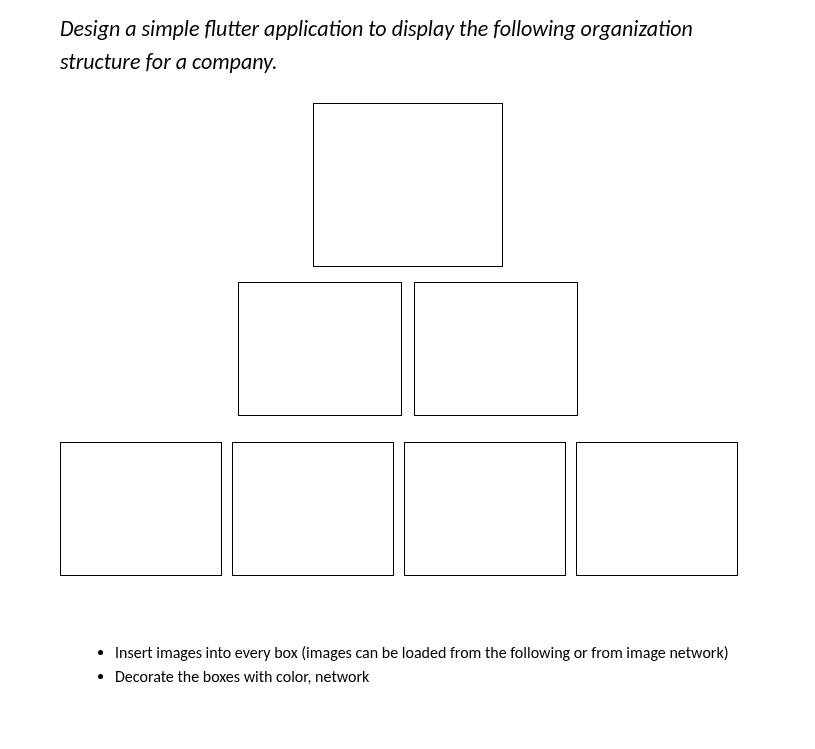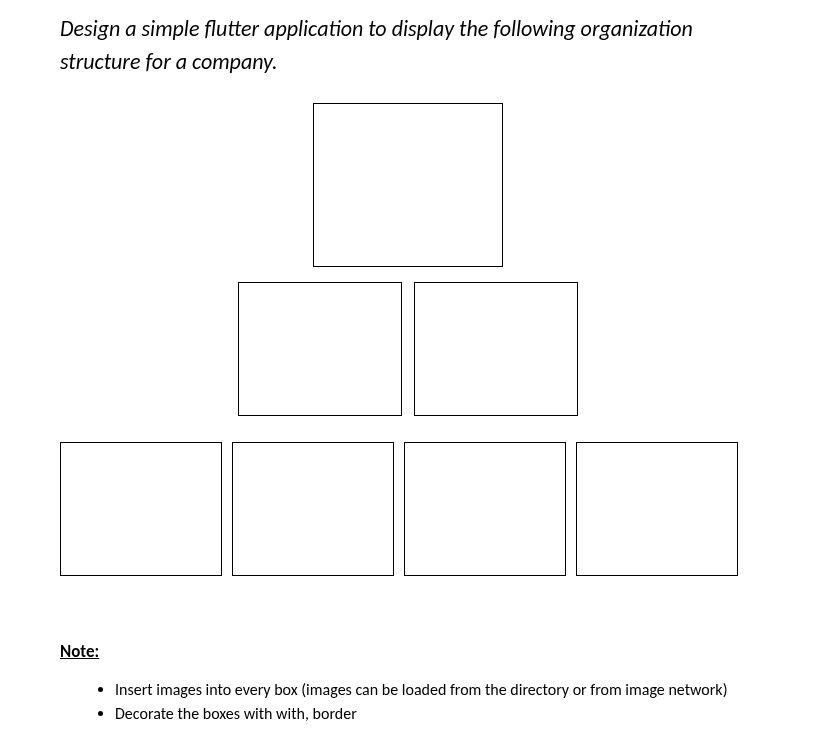--- a/index.html
+++ b/index.html
@@ -89,18 +89,17 @@
   </div>
   <div class="row row3">
     <div class="box box-sm"></div>
     <div class="box box-sm"></div>
     <div class="box box-sm"></div>
     <div class="box box-sm"></div>
   </div>
 </div>
 
 <div class="note-section">
-  <div class="note-heading">Note:</div>
   <ul class="note-list">
-    <li>Insert images into every box (images can be loaded from the directory or from image network)</li>
-    <li>Decorate the  boxes with with, border</li>
+    <li>Insert images into every box (images can be loaded from the following or from image network)</li>
+    <li>Decorate the  boxes with color, network</li>
   </ul>
 </div>
 
 </body></html>

